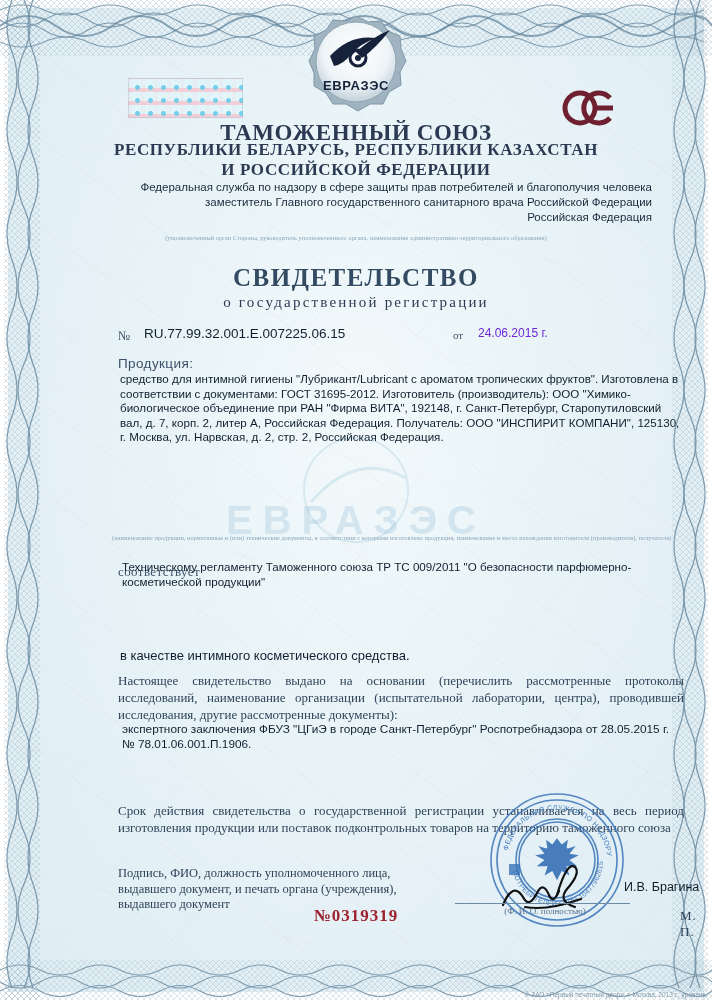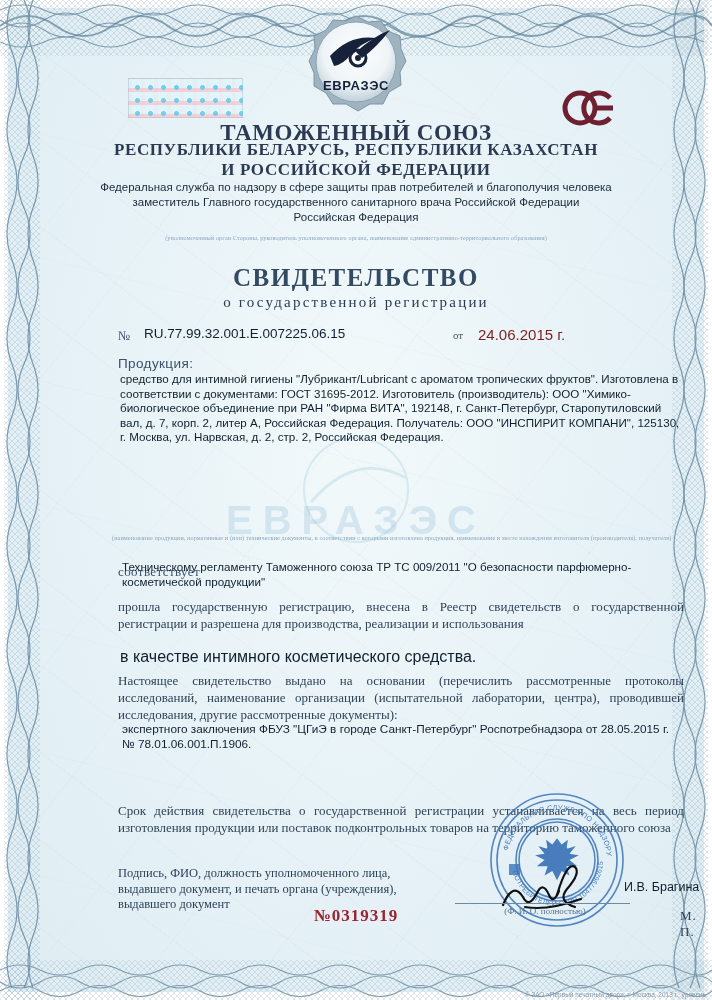--- a/index.html
+++ b/index.html
@@ -79,21 +79,21 @@
     text-align:center;font-weight:bold;color:#2b3a52;
     font-family:"Liberation Serif", serif;
     letter-spacing:.6px;
   }
   .t1{position:absolute;left:0;right:0;top:120px;font-size:23px;}
   .t2{position:absolute;left:0;right:0;top:140px;font-size:17px;}
   .t3{position:absolute;left:0;right:0;top:160px;font-size:17px;}
 
   .agency{
     position:absolute;left:60px;right:60px;top:180px;
-    text-align:center;color:#1a2a3c;
+    text-align:right;color:#1a2a3c;
     font-family:"Liberation Sans", sans-serif;
     font-size:11.5px;line-height:15px;
   }
 
   .fineprint{
     position:absolute;
     color:#8aa6bb;
     font-family:"Liberation Serif", serif;
     font-size:6.2px;letter-spacing:.1px;
     text-align:center;
@@ -112,21 +112,21 @@
   .cert-sub{
     position:absolute;left:0;right:0;top:294px;text-align:center;
     font-family:"Liberation Serif", serif;
     font-size:15px;letter-spacing:2.2px;color:#2b3a52;
   }
 
   .numrow{position:absolute;left:118px;right:100px;top:326px;height:20px;}
   .nr-no{position:absolute;left:0;top:2px;font-size:13px;color:#42566e;}
   .nr-val{position:absolute;left:26px;top:0;font-family:"Liberation Sans", sans-serif;font-size:13.5px;color:#11202f;}
   .nr-ot{position:absolute;left:335px;top:3px;font-size:11px;color:#42566e;}
-  .nr-date{position:absolute;left:360px;top:0;font-family:"Liberation Sans", sans-serif;font-size:15px;color:#7f1d1d;}
+  .nr-date{position:absolute;left:360px;top:0;font-family:"Liberation Sans", sans-serif;font-size:12px;color:#6d28d9;}
 
   .lbl-prod{
     position:absolute;left:118px;top:356px;
     font-family:Liberation Sans, sans-serif;font-size:13.5px;color:#3c506a;letter-spacing:.4px;
   }
   .prod-body{
     position:absolute;left:120px;right:28px;top:372px;
     font-family:"Liberation Sans", sans-serif;
     font-size:11.6px;line-height:14.6px;color:#10202f;
   }
@@ -145,21 +145,21 @@
     font-family:"Liberation Serif", serif;
     font-size:13px;line-height:17px;color:#2f4359;
     text-align:justify;
   }
   .p-reg{left:118px;right:28px;top:598px;}
   .p-basis{left:118px;right:28px;top:672px;}
   .p-term{left:118px;right:28px;top:802px;}
 
   .use-line{
     position:absolute;left:120px;right:20px;top:648px;
-    font-family:"Liberation Sans", sans-serif;font-size:16px;color:#10202f;
+    font-family:"Liberation Sans", sans-serif;font-size:13px;color:#10202f;
   }
   .basis-val{
     position:absolute;left:122px;right:28px;top:722px;
     font-family:"Liberation Sans", sans-serif;font-size:11.8px;line-height:15px;color:#10202f;
   }
 
   .sign-block{
     position:absolute;left:118px;top:866px;width:300px;
     font-family:"Liberation Serif", serif;font-size:12.5px;line-height:15.5px;color:#2f4359;
   }
@@ -308,21 +308,20 @@
     </div>
 
     <div class="lbl-prod">Продукция:</div>
     <div class="prod-body">средство для интимной гигиены "Лубрикант/Lubricant с ароматом тропических фруктов". Изготовлена в соответствии с документами: ГОСТ 31695-2012. Изготовитель (производитель): ООО "Химико-биологическое объединение при РАН "Фирма ВИТА", 192148, г. Санкт-Петербург, Старопутиловский вал, д. 7, корп. 2, литер А, Российская Федерация.  Получатель: ООО "ИНСПИРИТ КОМПАНИ", 125130, г. Москва, ул. Нарвская, д. 2, стр. 2, Российская Федерация.</div>
 
     <div class="fineprint fp2">(наименование продукции, нормативные и (или) технические документы, в соответствии с которыми изготовлена продукция, наименование и место нахождения изготовителя (производителя), получателя)</div>
 
     <div class="lbl-conf">соответствует</div>
     <div class="conf-body">Техническому регламенту Таможенного союза ТР ТС 009/2011 "О безопасности парфюмерно-косметической продукции"</div>
 
-    <div class="para-serif p-reg">прошла государственную регистрацию, внесена в Реестр свидетельств о государственной регистрации и разрешена для производства, реализации и использования</div>
     <div class="use-line">в качестве интимного косметического средства.</div>
 
     <div class="para-serif p-basis">Настоящее свидетельство выдано на основании (перечислить рассмотренные протоколы исследований, наименование организации (испытательной лаборатории, центра), проводившей исследования, другие рассмотренные документы):</div>
     <div class="basis-val">экспертного заключения ФБУЗ "ЦГиЭ в городе Санкт-Петербург" Роспотребнадзора от 28.05.2015 г. № 78.01.06.001.П.1906.</div>
 
     <div class="para-serif p-term">Срок действия свидетельства о государственной регистрации устанавливается на весь период изготовления продукции или поставок подконтрольных товаров на территорию таможенного союза</div>
 
     <div class="sign-block">Подпись, ФИО, должность уполномоченного лица, выдавшего документ, и печать органа (учреждения), выдавшего документ</div>
 
     <svg class="stamp" viewBox="0 0 140 140">

